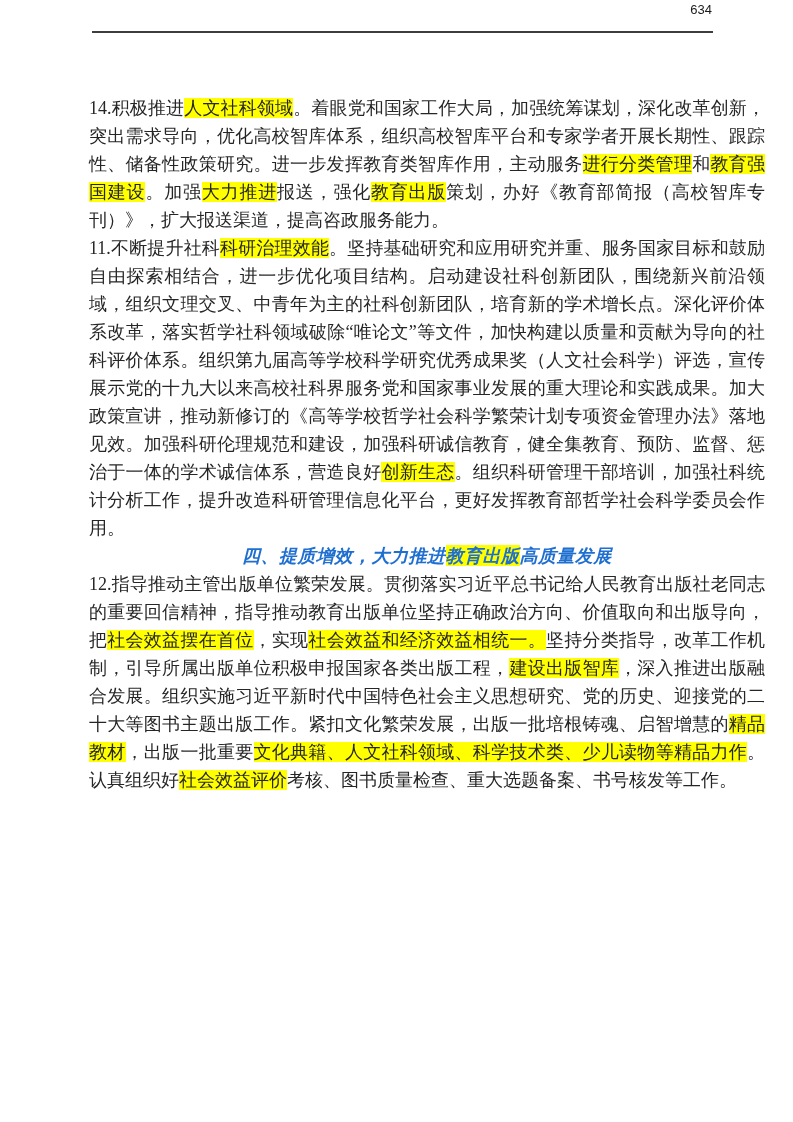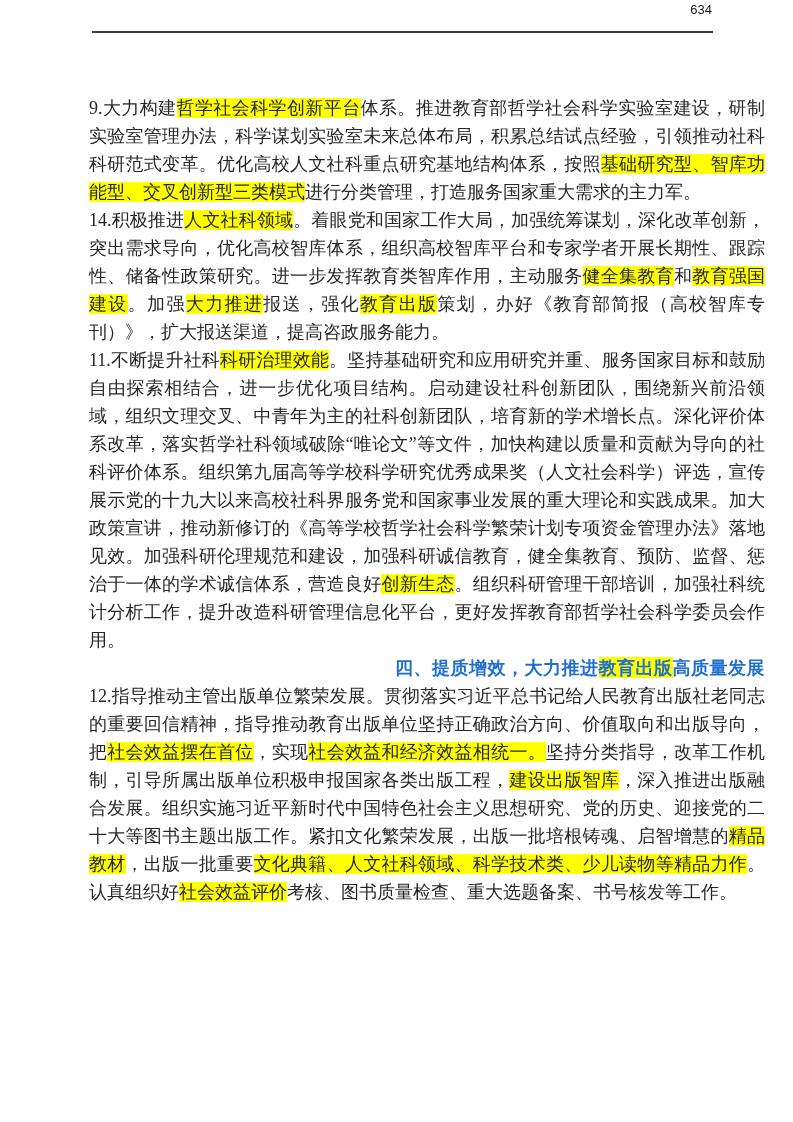--- a/index.html
+++ b/index.html
@@ -37,31 +37,31 @@
     font-size: 18px;
     line-height: 28px;
     color: var(--body, #262626);
     text-align: justify;
   }
   .doc-body p { margin: 0; padding: 0; }
   .doc-body p.heading {
     color: var(--blue, #1f6fd0);
     font-weight: bold;
     font-family: "DejaVu Sans", "Liberation Sans", sans-serif;
-    text-align: right;
+    text-align: center;
     letter-spacing: 0.5px;
+    font-style: italic;
   }
   .hl { background: var(--hl, #ffff00); }
 </style>
 </head>
 <body>
 
 <div class="page">
   <div class="page-number">634</div>
   <div class="header-rule"></div>
   <div class="doc-body">
-      <p class="body"><span>9.大力构建</span><span class="hl">哲学社会科学创新平台</span><span>体系。推进教育部哲学社会科学实验室建设，研制实验室管理办法，科学谋划实验室未来总体布局，积累总结试点经验，引领推动社科科研范式变革。优化高校人文社科重点研究基地结构体系，按照</span><span class="hl">基础研究型、智库功能型、交叉创新型三类模式</span><span>进行分类管理，打造服务国家重大需求的主力军。</span></p>
-      <p class="body"><span>14.积极推进</span><span class="hl">人文社科领域</span><span>。着眼党和国家工作大局，加强统筹谋划，深化改革创新，突出需求导向，优化高校智库体系，组织高校智库平台和专家学者开展长期性、跟踪性、储备性政策研究。进一步发挥教育类智库作用，主动服务</span><span class="hl">健全集教育</span><span>和</span><span class="hl">教育强国建设</span><span>。加强</span><span class="hl">大力推进</span><span>报送，强化</span><span class="hl">教育出版</span><span>策划，办好《教育部简报（高校智库专刊）》，扩大报送渠道，提高咨政服务能力。</span></p>
+      <p class="body"><span>14.积极推进</span><span class="hl">人文社科领域</span><span>。着眼党和国家工作大局，加强统筹谋划，深化改革创新，突出需求导向，优化高校智库体系，组织高校智库平台和专家学者开展长期性、跟踪性、储备性政策研究。进一步发挥教育类智库作用，主动服务</span><span class="hl">进行分类管理</span><span>和</span><span class="hl">教育强国建设</span><span>。加强</span><span class="hl">大力推进</span><span>报送，强化</span><span class="hl">教育出版</span><span>策划，办好《教育部简报（高校智库专刊）》，扩大报送渠道，提高咨政服务能力。</span></p>
       <p class="body"><span>11.不断提升社科</span><span class="hl">科研治理效能</span><span>。坚持基础研究和应用研究并重、服务国家目标和鼓励自由探索相结合，进一步优化项目结构。启动建设社科创新团队，围绕新兴前沿领域，组织文理交叉、中青年为主的社科创新团队，培育新的学术增长点。深化评价体系改革，落实哲学社科领域破除“唯论文”等文件，加快构建以质量和贡献为导向的社科评价体系。组织第九届高等学校科学研究优秀成果奖（人文社会科学）评选，宣传展示党的十九大以来高校社科界服务党和国家事业发展的重大理论和实践成果。加大政策宣讲，推动新修订的《高等学校哲学社会科学繁荣计划专项资金管理办法》落地见效。加强科研伦理规范和建设，加强科研诚信教育，健全集教育、预防、监督、惩治于一体的学术诚信体系，营造良好</span><span class="hl">创新生态</span><span>。组织科研管理干部培训，加强社科统计分析工作，提升改造科研管理信息化平台，更好发挥教育部哲学社会科学委员会作用。</span></p>
       <p class="heading"><span>四、提质增效，大力推进</span><span class="hl">教育出版</span><span>高质量发展</span></p>
       <p class="body"><span>12.指导推动主管出版单位繁荣发展。贯彻落实习近平总书记给人民教育出版社老同志的重要回信精神，指导推动教育出版单位坚持正确政治方向、价值取向和出版导向，把</span><span class="hl">社会效益摆在首位</span><span>，实现</span><span class="hl">社会效益和经济效益相统一。</span><span>坚持分类指导，改革工作机制，引导所属出版单位积极申报国家各类出版工程，</span><span class="hl">建设出版智库</span><span>，深入推进出版融合发展。组织实施习近平新时代中国特色社会主义思想研究、党的历史、迎接党的二十大等图书主题出版工作。紧扣文化繁荣发展，出版一批培根铸魂、启智增慧的</span><span class="hl">精品教材</span><span>，出版一批重要</span><span class="hl">文化典籍、人文社科领域、科学技术类、少儿读物等精品力作</span><span>。认真组织好</span><span class="hl">社会效益评价</span><span>考核、图书质量检查、重大选题备案、书号核发等工作。</span></p>
     </div>
 </div>
 
 </body></html>

